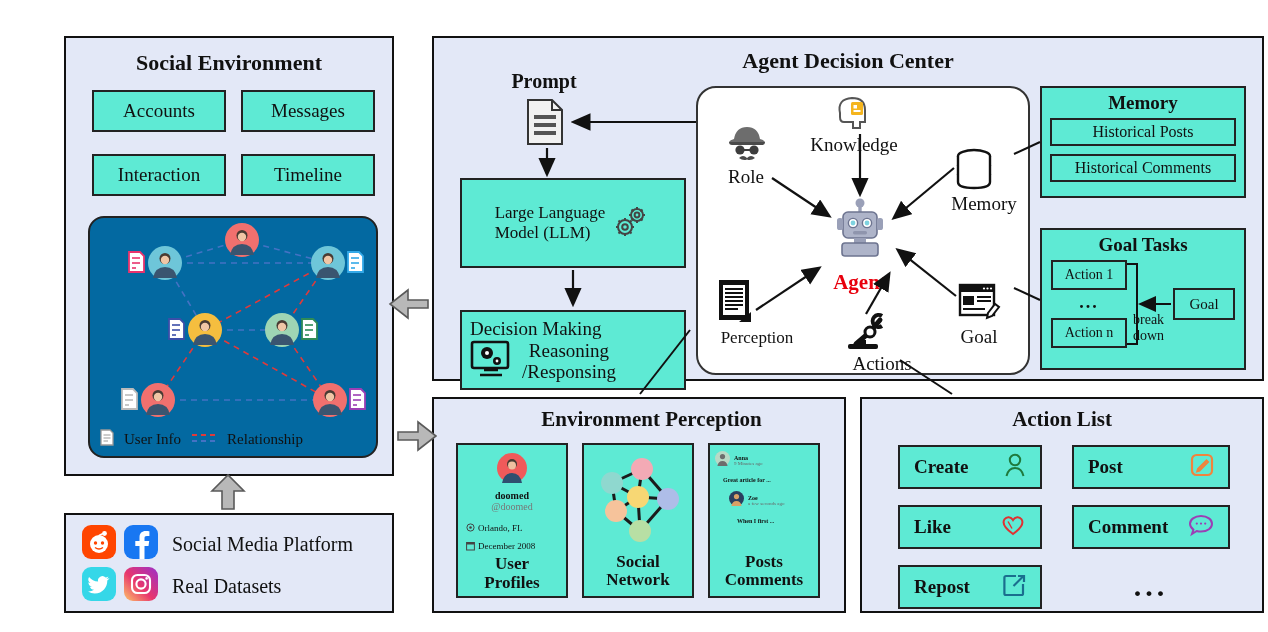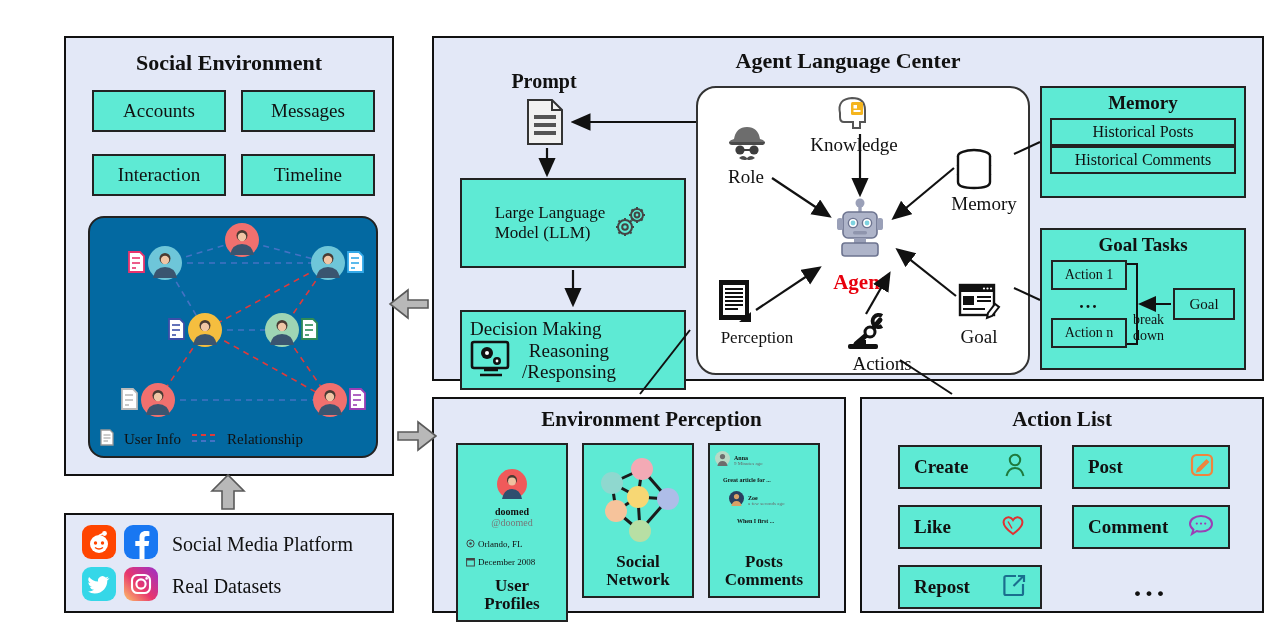--- a/index.html
+++ b/index.html
@@ -187,21 +187,21 @@
         <rect x="8" y="8" width="18" height="18" rx="5.5" fill="none" stroke="#fff" stroke-width="2.1"></rect>
         <circle cx="17" cy="17" r="4.6" fill="none" stroke="#fff" stroke-width="2.1"></circle>
         <circle cx="22.6" cy="11.4" r="1.3" fill="#fff"></circle>
       </svg>
     </span>
     <span style="font-size:20px;margin-left:6px;">Real Datasets</span>
   </div>
 </div>
 
 <div class="panel" style="left:432px;top:36px;width:832px;height:345px;">
-  <div class="ptitle" style="top:10px;font-size:22px;">Agent Language Center</div>
+  <div class="ptitle" style="top:10px;font-size:22px;">Agent Decision Center</div>
 
   <div class="lbl" style="left:40px;top:32px;width:140px;font-size:20px;font-weight:bold;">Prompt</div>
   <div style="position:absolute;left:92px;top:60px;">
     <svg width="38" height="48" viewBox="0 0 38 48" style="position:static;">
       <path d="M2 2 h24 l10 10 v34 h-34 z" fill="#f2f2f2" stroke="#333" stroke-width="2"></path>
       <path d="M26 2 v10 h10" fill="none" stroke="#333" stroke-width="2"></path>
       <rect x="8" y="17" width="22" height="4" fill="#555"></rect>
       <rect x="8" y="25" width="22" height="4" fill="#555"></rect>
       <rect x="8" y="33" width="22" height="4" fill="#555"></rect>
     </svg>
@@ -354,21 +354,21 @@
       <line x1="432" y1="276" x2="455" y2="236"></line>
       <line x1="322" y1="272" x2="385" y2="230"></line>
     </g>
   </svg>
 
   <div class="wbox" style="left:606px;top:48px;width:206px;height:112px;flex-direction:column;justify-content:flex-start;padding-top:4px;">
     <div style="font-weight:bold;font-size:19px;">Memory</div>
     <div class="wbox" style="position:relative;left:0;top:0;width:186px;height:28px;margin-top:4px;">
       <span style="font-size:16px;">Historical Posts</span>
     </div>
-    <div class="wbox" style="position:relative;left:0;top:0;width:186px;height:28px;margin-top:0;">
+    <div class="wbox" style="position:relative;left:0;top:0;width:186px;height:28px;margin-top:8px;">
       <span style="font-size:16px;">Historical Comments</span>
     </div>
   </div>
 
   <div class="wbox" style="left:606px;top:190px;width:206px;height:142px;flex-direction:column;justify-content:flex-start;padding-top:4px;">
     <div style="font-weight:bold;font-size:19px;">Goal Tasks</div>
     <div style="position:relative;width:192px;height:104px;">
       <div class="wbox" style="left:4px;top:4px;width:76px;height:30px;">
         <span style="font-size:14px;">Action 1</span>
       </div>
@@ -392,21 +392,21 @@
     <g stroke="#111" stroke-width="2" fill="none">
       <line x1="606" y1="104" x2="580" y2="116"></line>
       <line x1="606" y1="262" x2="580" y2="250"></line>
     </g>
   </svg>
 </div>
 
 <div class="panel" style="left:432px;top:397px;width:414px;height:216px;">
   <div class="ptitle" style="top:8px;font-size:21px;padding-left:25px;">Environment Perception</div>
 
-  <div class="wbox" style="left:22px;top:44px;width:112px;height:179px;flex-direction:column;justify-content:flex-start;padding-top:24px;">
+  <div class="wbox" style="left:22px;top:44px;width:112px;height:155px;flex-direction:column;justify-content:flex-start;padding-top:8px;">
     <div>
       <svg width="30" height="30" viewBox="0 0 30 30" style="position:static;">
         <circle cx="15" cy="15" r="15" fill="#f05a5a"></circle>
         <circle cx="15" cy="11" r="5" fill="#4a3b33"></circle>
         <path d="M5 30 q2 -10 10 -10 q8 0 10 10 z" fill="#2f4f6f"></path>
         <circle cx="15" cy="12.5" r="4" fill="#f0c0a0"></circle>
       </svg>
     </div>
     <div style="font-size:10px;font-weight:bold;margin-top:3px;">doomed</div>
     <div style="font-size:10px;color:#777;">@doomed</div>

